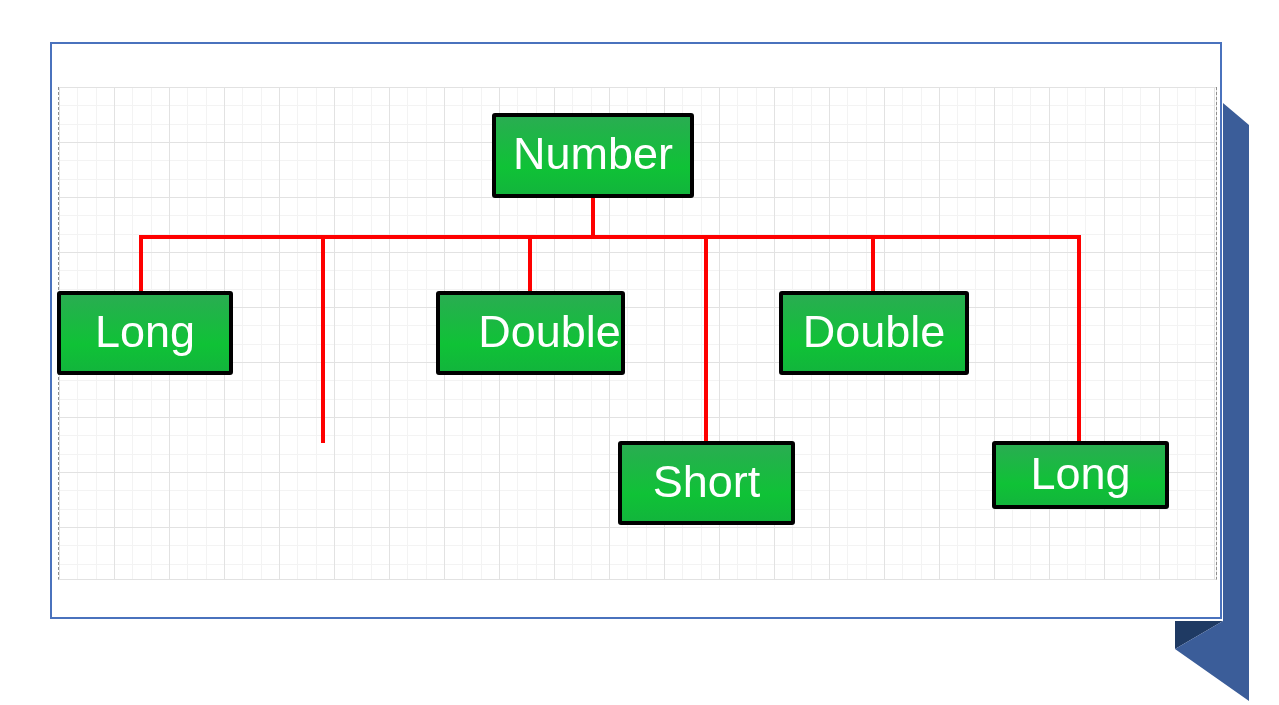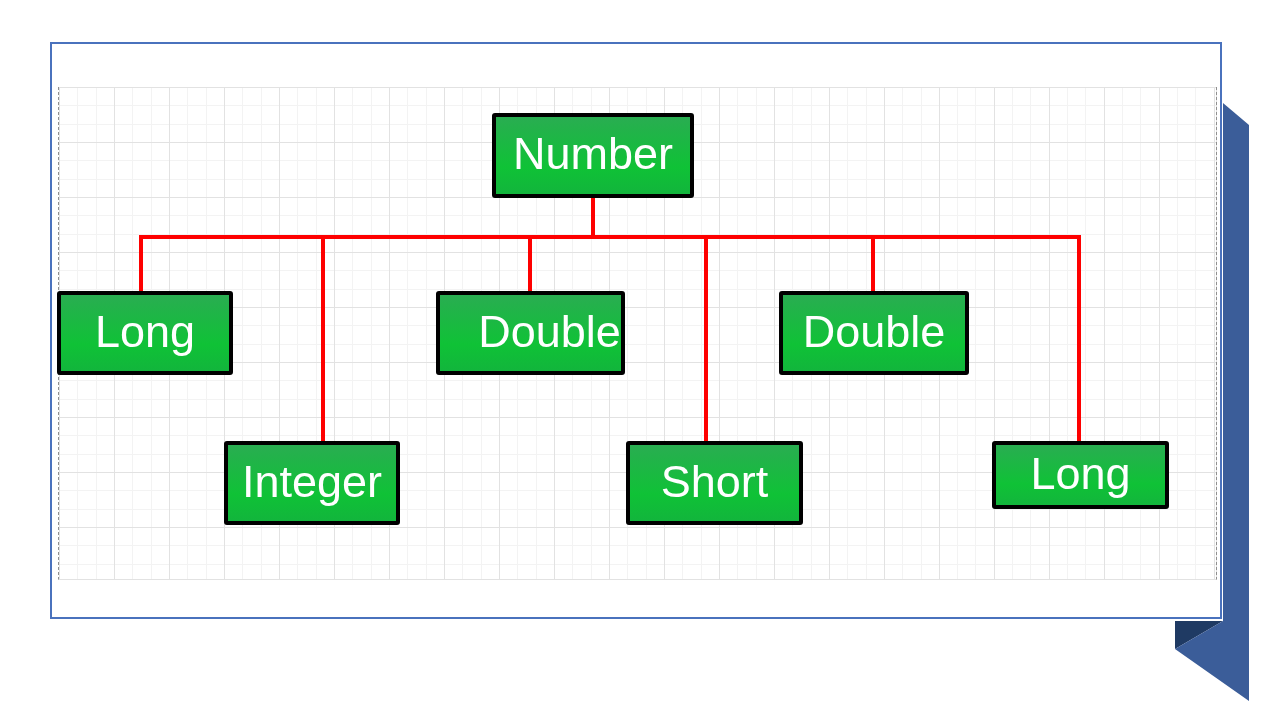--- a/index.html
+++ b/index.html
@@ -71,21 +71,21 @@
     font-family: "Liberation Sans", sans-serif;
     white-space: nowrap;
     padding-bottom: 4px;
   }
   
   #node-number  { left: 492px; top: 113px; width: 202px; height: 85px; }
   #node-byte    { left: 57px;  top: 291px; width: 176px; height: 84px; }
   #node-double  { left: 436px; top: 291px; width: 189px; height: 84px; padding-left: 38px; }
   #node-float   { left: 779px; top: 291px; width: 190px; height: 84px; }
   #node-integer { left: 224px; top: 441px; width: 176px; height: 84px; }
-  #node-short   { left: 618px; top: 441px; width: 177px; height: 84px; margin-left: 8px; }
+  #node-short   { left: 618px; top: 441px; width: 177px; height: 84px; }
   #node-long    { left: 992px; top: 441px; width: 177px; height: 68px; }
 </style>
 </head>
 <body>
 
 <div class="stage">
 
   <svg class="ribbon-svg" viewBox="0 0 1279 705">
     <polygon points="1175,621 1223,621 1175,649" fill="#1f3a63"></polygon>
     <polygon points="1223,103 1249,125 1249,701 1175,649 1223,621" fill="#3b5d99"></polygon>
@@ -118,23 +118,20 @@
   </div>
 
   <div class="node" id="node-double">
     <span class="node-label">Double</span>
   </div>
 
   <div class="node" id="node-float">
     <span class="node-label">Double</span>
   </div>
 
-  <div class="node" id="node-integer">
-    <span class="node-label">Integer</span>
-  </div>
 
   <div class="node" id="node-short">
     <span class="node-label">Short</span>
   </div>
 
   <div class="node" id="node-long">
     <span class="node-label">Long</span>
   </div>
 
 </div>

